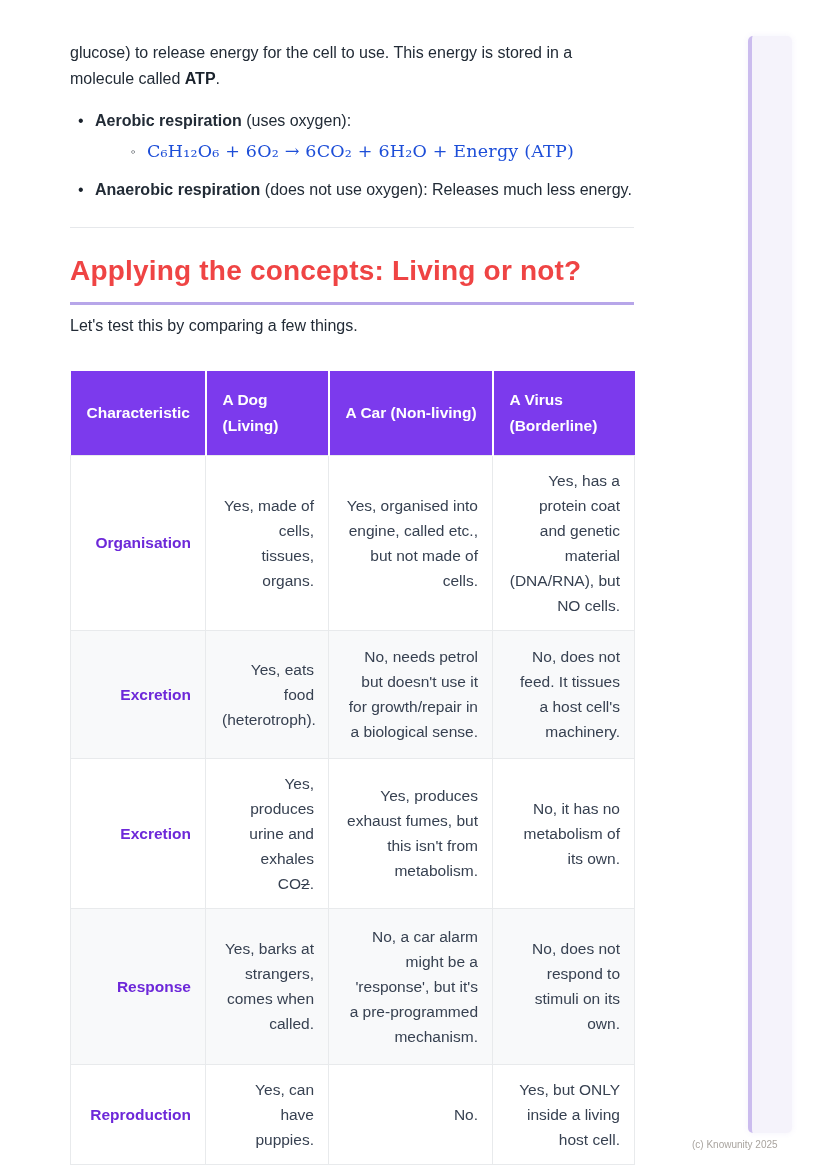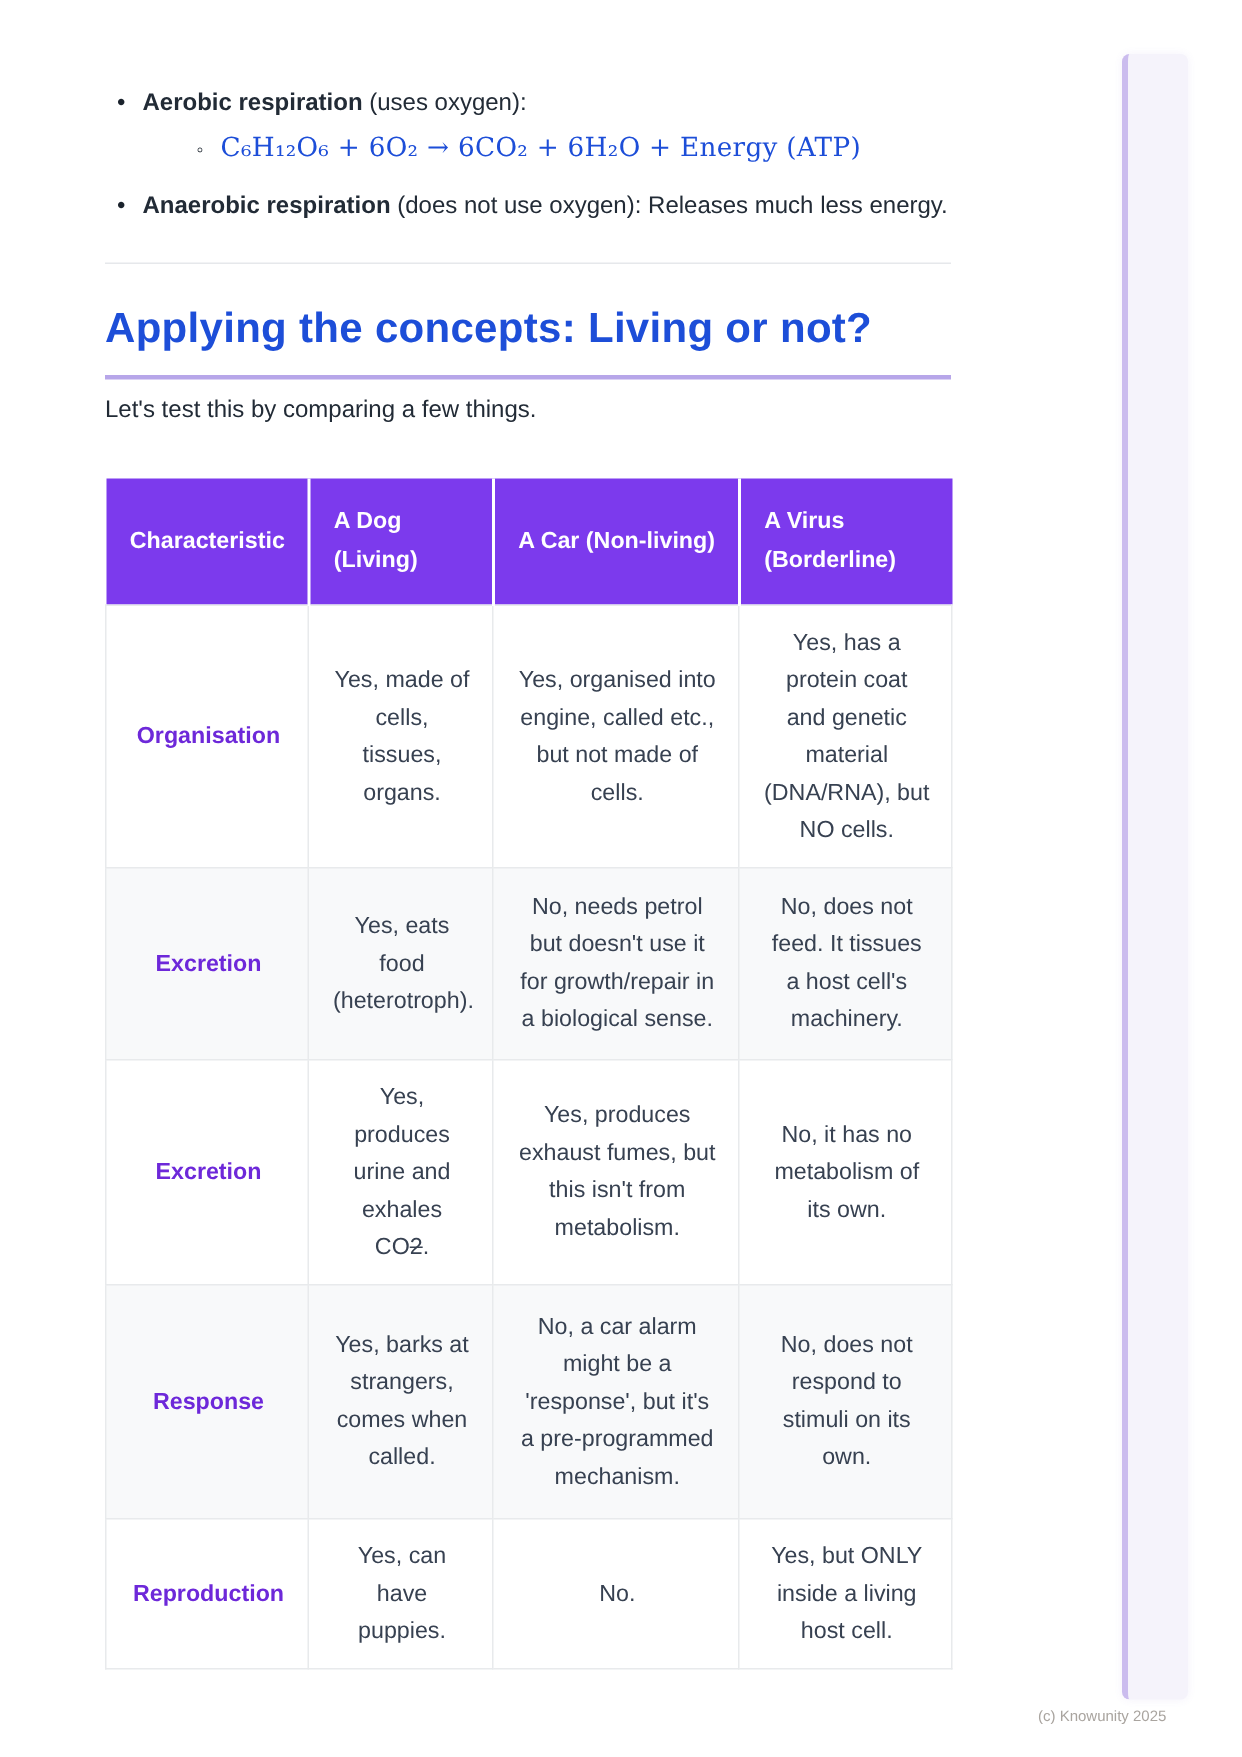--- a/index.html
+++ b/index.html
@@ -65,21 +65,21 @@
   hr.divider {
     border: none;
     border-top: 1px solid #e6e8eb;
     margin-top: 24px;
   }
   h1.section-heading {
     margin-top: 24px;
     font-size: 28px;
     line-height: 38px;
     font-weight: 800;
-    color: #1d4ed8;
+    color: #ef4444;
     padding-bottom: 12px;
     border-bottom: 3px solid #b7a6e9;
     letter-spacing: 0.2px;
   }
   .lead { margin-top: 8px; }
 
   table.compare {
     margin-top: 32px;
     width: 564px;
     border-collapse: collapse;
@@ -98,21 +98,21 @@
   }
   table.compare th + th { border-left: 2px solid #ffffff; }
   table.compare th span { display: block; }
   table.compare th span:empty { display: none; }
   table.compare td {
     border: 1px solid #e8eaec;
     font-size: 15.5px;
     line-height: 25px;
     color: #374151;
     vertical-align: middle;
-    text-align: center;
+    text-align: right;
     padding: 12px 14px 12px 16px;
   }
   table.compare td.label {
     font-weight: 700;
     color: #6d28d9;
   }
   table.compare tbody tr.striped { background: #f8f9fa; }
   tr.r1 { height: 155px; }
   tr.r2 { height: 128px; }
   tr.r3 { height: 126px; }
@@ -139,20 +139,21 @@
     color: #a9a49f;
     z-index: 2;
     white-space: nowrap;
   }
 </style>
 </head>
 <body>
 
 <div class="content">
 
+  <p class="para"><span>glucose) to release energy for the cell to use. This energy is stored in a molecule called </span><b>ATP</b><span>.</span></p>
 
   <ul class="blist">
     <li><b>Aerobic respiration</b><span> (uses oxygen):</span>
       <ul class="sublist">
         <li><span class="equation">C₆H₁₂O₆ + 6O₂ → 6CO₂ + 6H₂O + Energy (ATP)</span></li>
       </ul>
     </li>
     <li><b>Anaerobic respiration</b><span> (does not use oxygen): Releases much less energy.</span></li>
   </ul>
 

